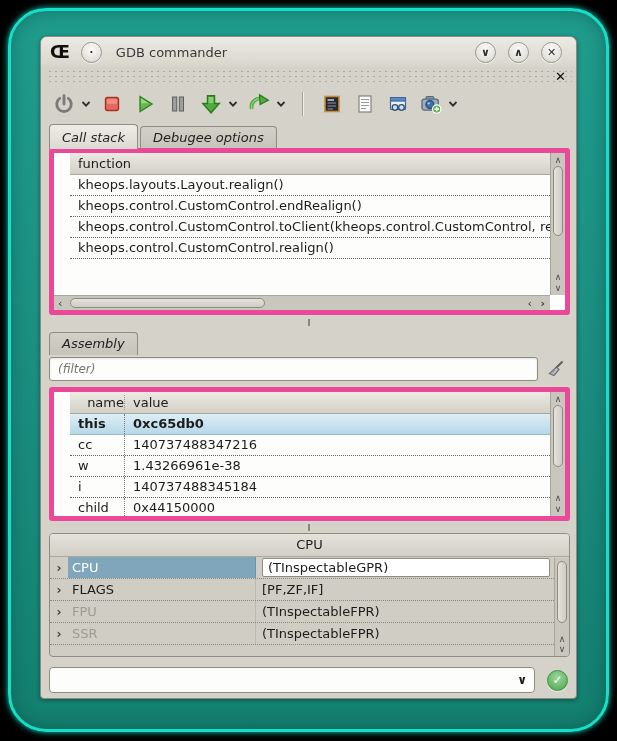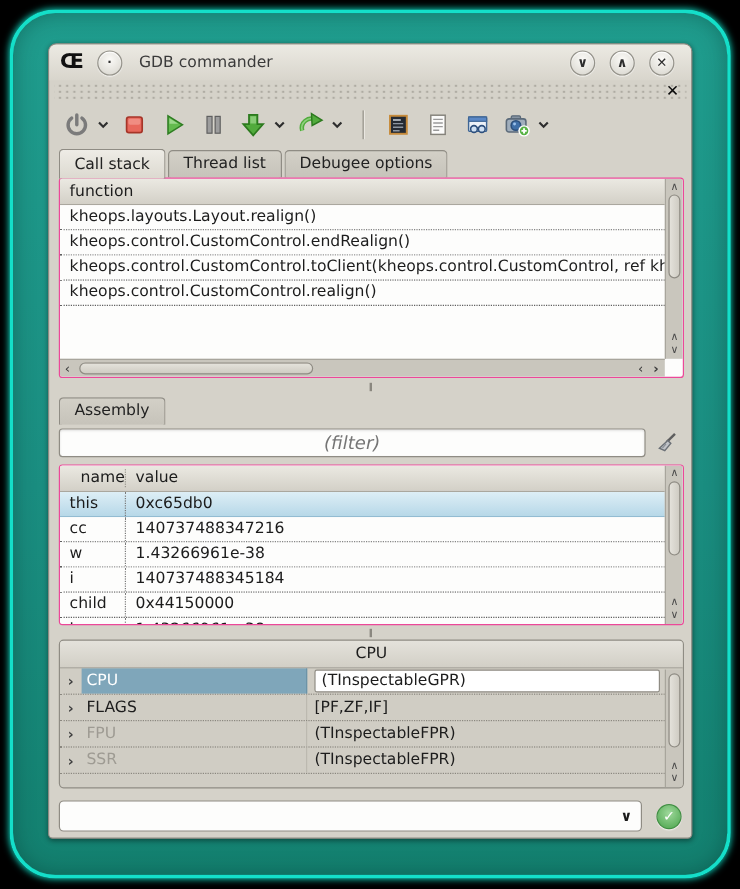--- a/index.html
+++ b/index.html
@@ -40,55 +40,55 @@
   
   .toolbar { position:absolute; left:10px; right:4px; top:50px; height:34px;
              display:flex; align-items:center; gap:7px; }
   .tbtn { display:flex; align-items:center; justify-content:center; width:26px; height:26px; }
   .tbtn svg { display:block; }
   .chev { width:12px; height:26px; display:flex; align-items:center; justify-content:center; margin-left:-4px; }
   .tool-sep { width:2px; height:24px; margin:0 8px;
               background:linear-gradient(90deg,#a5a299 50%,#efede7 50%); }
 
   
-  .tabs { position:absolute; display:flex; align-items:center; height:26px; }
+  .tabs { position:absolute; display:flex; align-items:flex-end; height:26px;font-style:italic; }
   .tab { border:1px solid #8f8c84; border-bottom:none; border-radius:4px 4px 0 0;
          padding:3px 12px 4px; margin-right:2px; background:linear-gradient(#d3d0c7,#c6c3ba);
          color:#222; white-space:nowrap; }
   .tab.active { background:linear-gradient(#eeece6,#dcd9d0); padding-top:5px; position:relative; z-index:3; }
 
   
-  .frame { position:absolute; background:#fdfdfc; border:1px solid #ec4899; border-radius:3px; overflow:hidden; }
+  .frame { position:absolute; background:#fdfdfc; border:5px solid #ec4899; border-radius:3px; overflow:hidden;padding-left:16px; }
   .thead { height:22px; background:linear-gradient(#ebe9e2,#d3d0c7); border-bottom:1px solid #aaa79e;
            display:flex; align-items:center; color:#1c1c1c; }
   .row { height:21px; line-height:20px; border-bottom:1px dotted #5f5f5f; padding-left:8px;
          white-space:nowrap; overflow:hidden; background:#fdfdfc; }
-  .row.sel { background:linear-gradient(#ddeef6,#b7d8e8); border-bottom:1px solid #93bcd2; }
+  .row.sel { background:linear-gradient(#ddeef6,#b7d8e8); border-bottom:1px solid #93bcd2;font-weight:bold; }
 
   
   .vscroll { position:absolute; top:0; bottom:0; right:0; width:15px; background:#c9c6bd;
              border-left:1px solid #a8a59c; }
   .vthumb { position:absolute; left:2px; right:2px; border-radius:5px;
             background:linear-gradient(90deg,#e4e2db,#cfccc3); border:1px solid #8f8c84; }
   .varrow { position:absolute; left:0; right:0; text-align:center; font-size:9px; color:#4a4a4a; line-height:10px; }
   .hscroll { position:absolute; left:0; right:15px; bottom:0; height:15px; background:#c9c6bd;
              border-top:1px solid #a8a59c; }
   .hthumb { position:absolute; top:2px; bottom:2px; border-radius:5px;
             background:linear-gradient(#e4e2db,#cfccc3); border:1px solid #8f8c84; }
   .harrow { position:absolute; top:0; bottom:0; display:flex; align-items:center; font-size:11px; color:#3a3a3a; }
 
   
   .splitter { position:absolute; left:0; right:0; height:10px; display:flex; align-items:center; justify-content:center; }
   .grip { width:2px; height:7px; background-image:radial-gradient(#8a877f 1px, transparent 1.2px); background-size:2px 3px; }
 
   
   .filter-row { position:absolute; left:8px; right:8px; display:flex; align-items:center; gap:6px; }
   .filter-input { flex:1; height:24px; background:#fdfdfc; border:1px solid #8f8c84; border-radius:3px;
-                  padding:0 8px; font-style:italic; color:#8b8b8b; font-size:15px;
-                  font-family:"DejaVu Sans","Liberation Sans",sans-serif; box-shadow:inset 0 1px 2px rgba(0,0,0,.12);text-align:center; }
+                  padding:0 8px; font-style:italic; color:#8b8b8b; font-size:12px;
+                  font-family:"DejaVu Sans","Liberation Sans",sans-serif; box-shadow:inset 0 1px 2px rgba(0,0,0,.12); }
   .icon-btn { width:24px; height:24px; display:flex; align-items:center; justify-content:center; }
 
   
   .vcell-name { display:inline-block; width:47px; border-right:1px dotted #7a7a7a; padding-right:2px; }
   .vcell-val  { display:inline-block; padding-left:8px; }
   .vh-name { padding-left:8px; width:55px; border-right:1px dotted #9a978e; }
   .vh-val { padding-left:8px; }
 
   
   .cpu-box { position:absolute; background:#d0cdc4; border:1px solid #8f8c84; border-radius:4px; overflow:hidden; }
@@ -245,21 +245,20 @@
       </div>
       <div class="chev">
         <svg width="10" height="8" viewBox="0 0 10 8">
             <polyline points="1.5,2 5,5.6 8.5,2" fill="none" stroke="#2e2e2e" stroke-width="1.8"></polyline>
           </svg>
       </div>
     </div>
 
     <div class="tabs" style="left:8px; top:86px;">
       <div class="tab active">Call stack</div>
-      <div class="tab">Thread list</div>
       <div class="tab">Debugee options</div>
     </div>
 
     <div class="frame" style="left:8px; top:111px; width:521px; height:167px;">
       <div class="thead" style="padding-left:8px; margin-right:15px;">
         <span>function</span>
       </div>
       <div style="margin-right:15px;">
         <div class="row">kheops.layouts.Layout.realign()</div>
         <div class="row">kheops.control.CustomControl.endRealign()</div>

